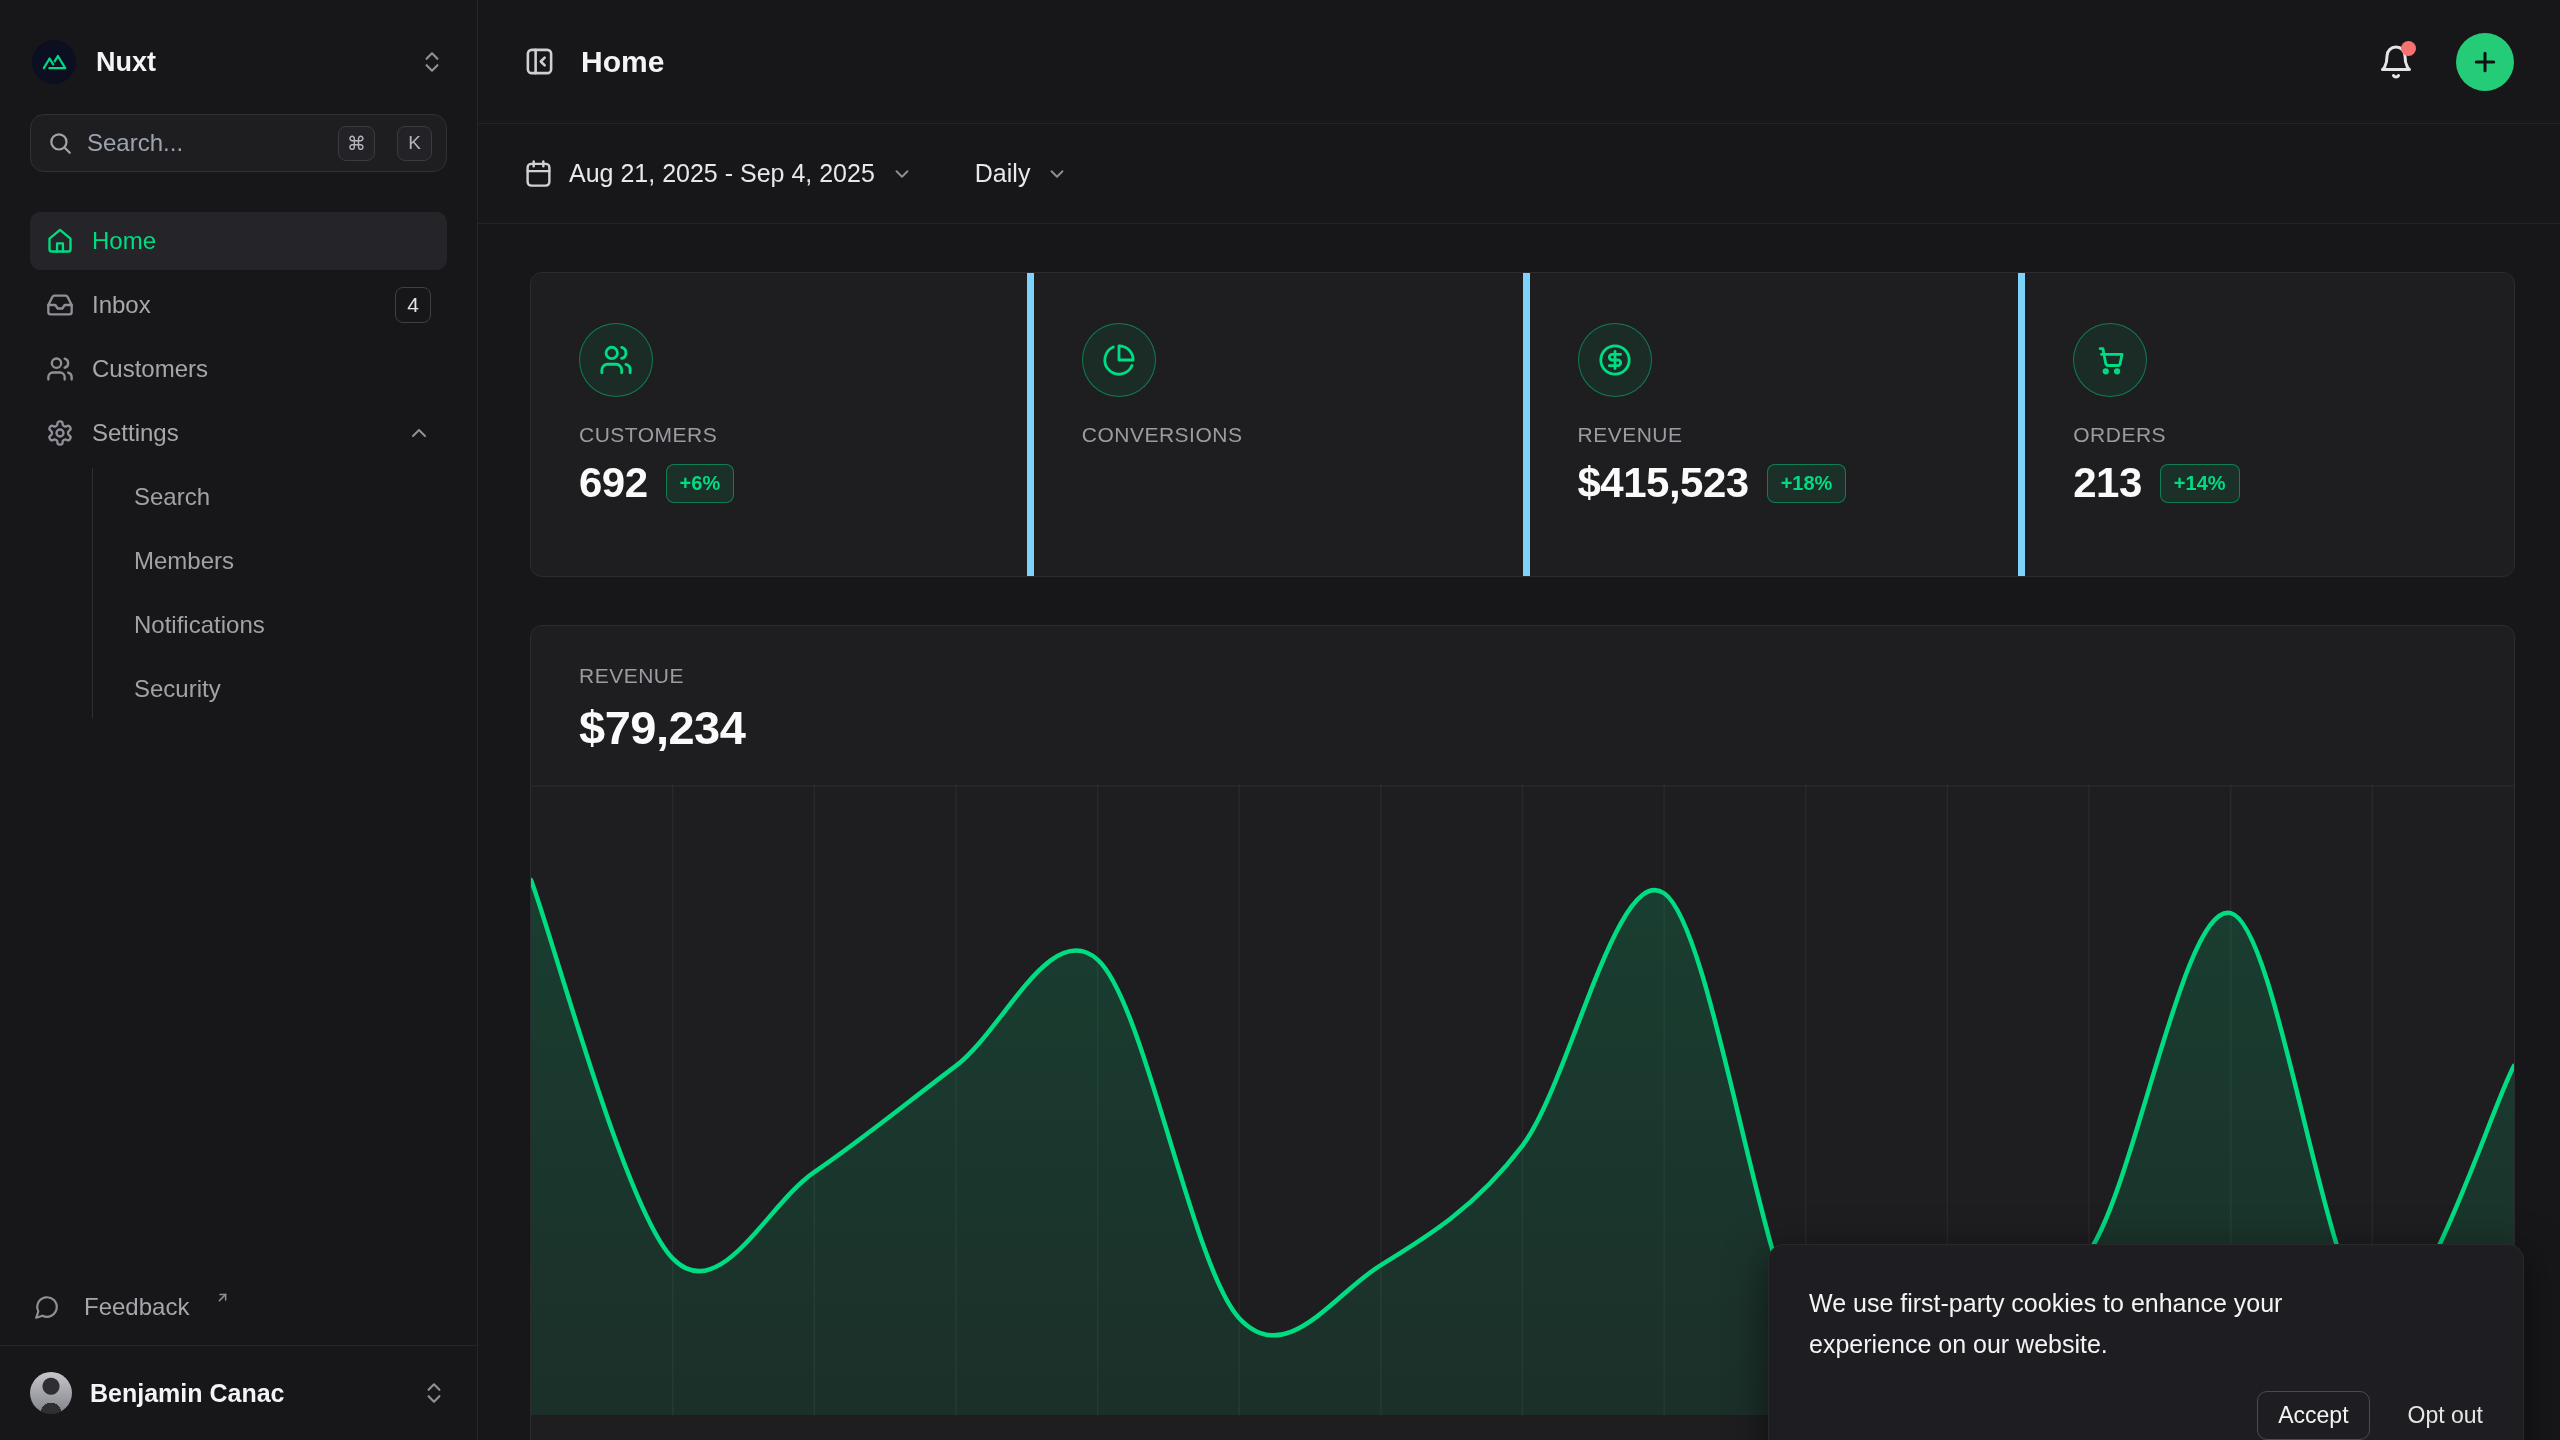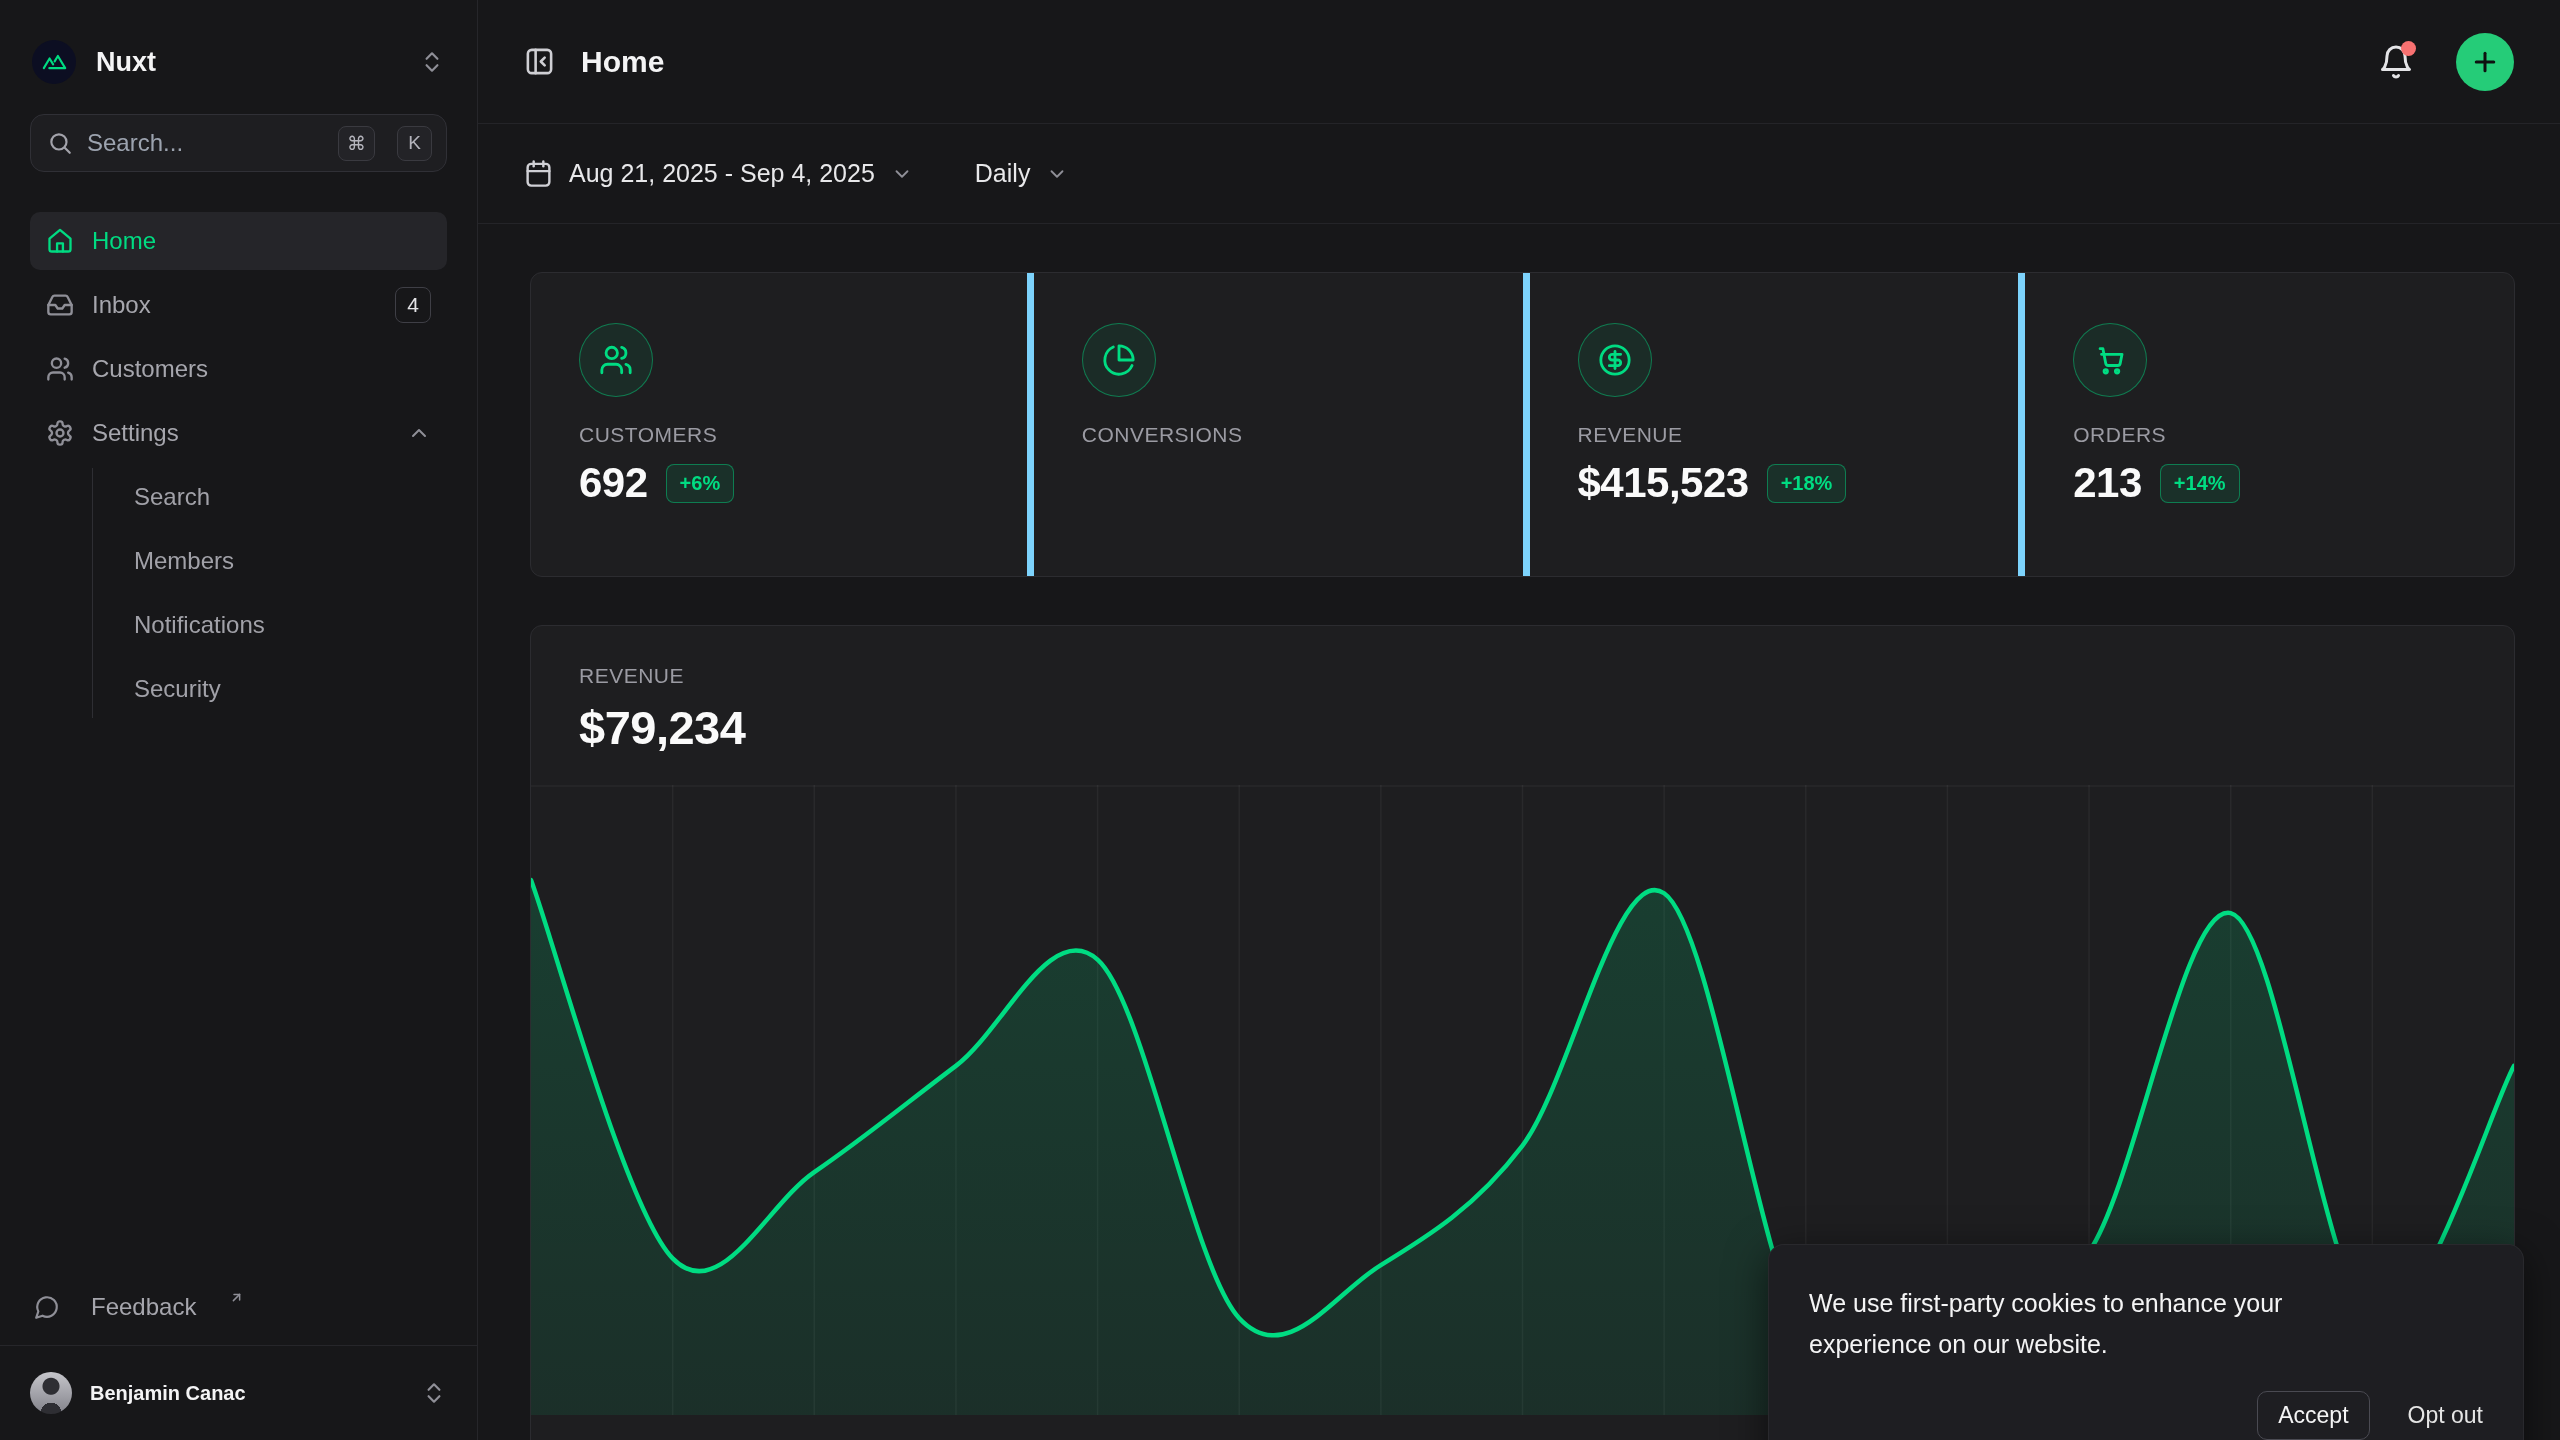--- a/index.html
+++ b/index.html
@@ -67,38 +67,38 @@
   }
   .subnav-item {
     height:58px; margin-bottom:6px; display:flex; align-items:center;
     padding-left:41px; color:#a1a1a8; font-size:24px; font-weight:500;
     border-radius:0 10px 10px 0; cursor:pointer;
   }
 
   .sidebar-footer { position:absolute; left:0; right:0; bottom:0; }
   .foot-links { padding:0 30px 10px; }
   .foot-item {
-    height:56px; display:flex; align-items:center; gap:31px;
+    height:56px; display:flex; align-items:center; gap:24px;
     color:#a6a6ad; font-size:24px; font-weight:500; cursor:pointer;
     padding:0 4px; border-radius:10px;
   }
   .ext-arrow { color:#8f8f97; margin-left:2px; transform:translateY(-10px); }
   .foot-divider { height:1px; background:#26262a; }
   .user-row {
     margin:0 30px; height:94px;
     display:flex; align-items:center; gap:18px; cursor:pointer;
   }
   .avatar {
     width:42px; height:42px; border-radius:50%; overflow:hidden;
     background:
       radial-gradient(circle at 50% 34%, #2e2e33 0 8px, rgba(46,46,51,0) 9px),
       radial-gradient(ellipse 16px 13px at 50% 92%, #2e2e33 0 60%, rgba(46,46,51,0) 61%),
       linear-gradient(180deg,#c6c6cb,#82828a);
   }
-  .user-name { flex:1; color:#f4f4f5; font-size:20px; font-weight:600; }
+  .user-name { flex:1; color:#f4f4f5; font-size:25px; font-weight:600; }
 
   
   .main { flex:1; display:flex; flex-direction:column; position:relative; }
   .hdr {
     height:124px; min-height:124px; border-bottom:1px solid #242428;
     display:flex; align-items:center; padding:0 46px 0 46px;
   }
   .hdr-title { font-size:30px; font-weight:700; color:#f4f4f5; margin-left:26px; flex:1; }
   .hdr-right { display:flex; align-items:center; gap:42px; }
   .bell-wrap { position:relative; cursor:pointer; color:#e4e4e7; }

